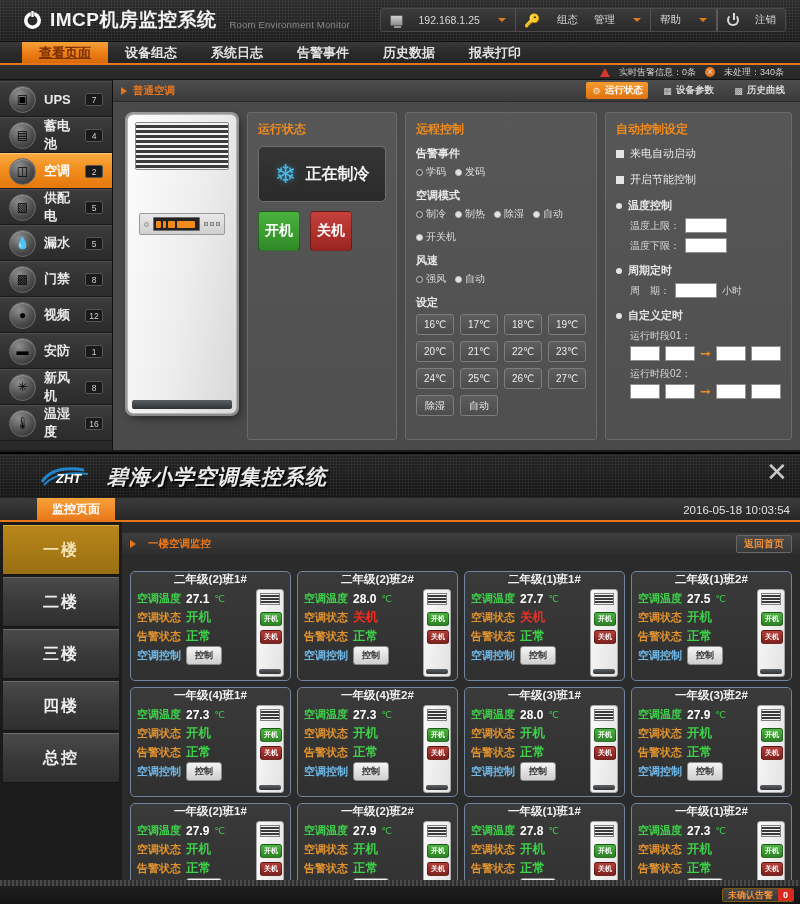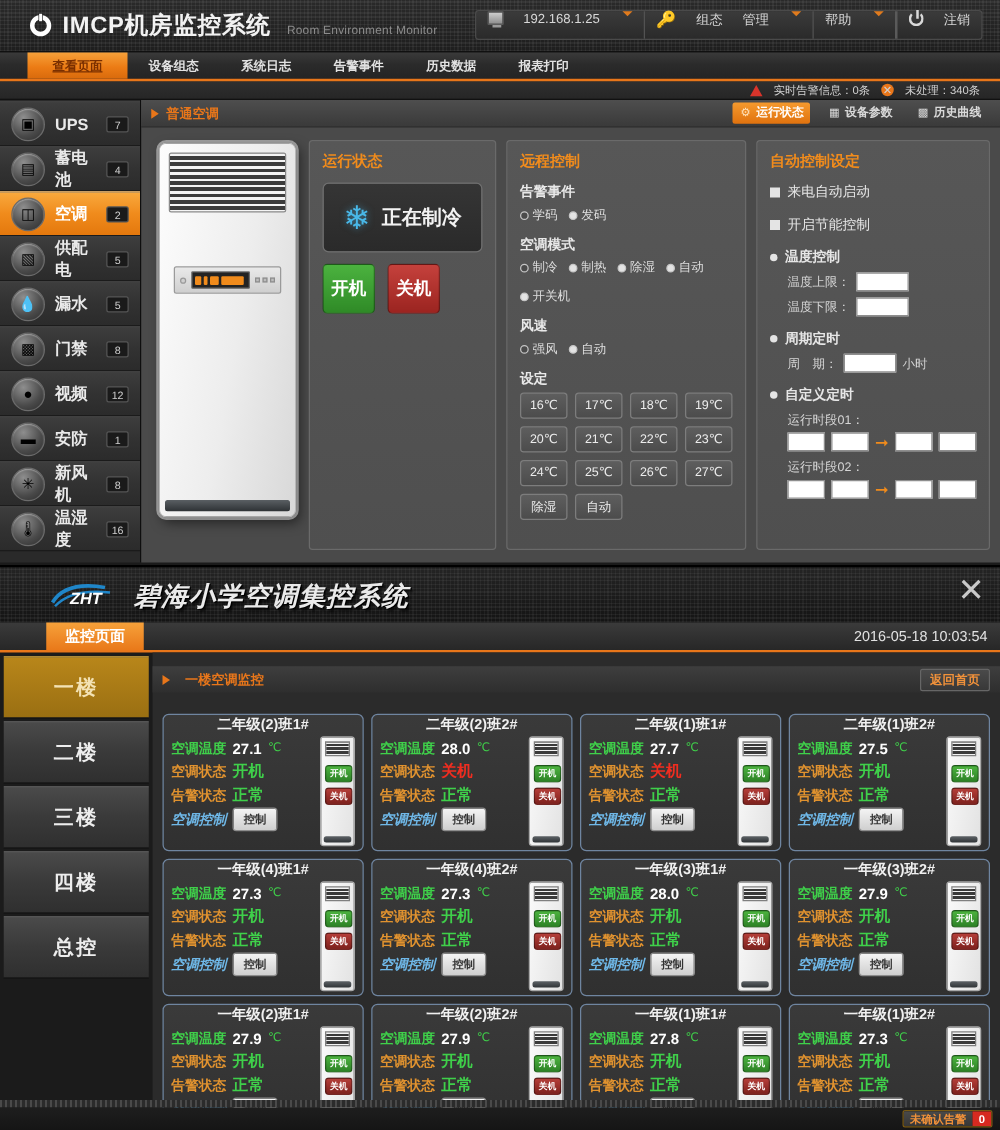--- a/index.html
+++ b/index.html
@@ -27,36 +27,36 @@
   .logo-mark svg { display:block; }
   .a1-title { color: #f2f2f2; font-size: 19px; font-weight: bold; letter-spacing: .5px; }
   .a1-sub { color: #8b8b8b; font-size: 9.5px; margin-left: 6px; position: relative; top: 4px; letter-spacing: .2px; }
 
   .a1-tools {
     position: absolute; right: 14px; top: 8px; height: 24px;
     display: flex; align-items: stretch;
     background: linear-gradient(180deg,#3b3b3b,#2a2a2a);
     border: 1px solid #4a4a4a; border-radius: 3px;
   }
-  .a1-tool { display: flex; gap: 16px; padding: 0 9px; color: #d8d8d8; font-size: 10.5px; }
+  .a1-tool { display: flex; align-items: center; gap: 16px; padding: 0 9px; color: #d8d8d8; font-size: 10.5px; }
   .a1-tool + .a1-tool { border-left: 1px solid #525252; }
   .a1-tool.sep-strong { border-left: 2px solid #5a5a5a; }
   .caret { width:0;height:0;border-left:4px solid transparent;border-right:4px solid transparent;border-top:4px solid #e07b1e; margin-left:2px; }
   .ic-mon { width: 13px; height: 11px; background: linear-gradient(180deg,#cfcfcf,#8d8d8d); border: 1px solid #5c5c5c; border-radius:1px; position:relative; }
   .ic-mon:after { content:""; position:absolute; left:3px; bottom:-3px; width:7px; height:2px; background:#9a9a9a; }
   .ic-key { color: #f0a52a; font-size: 13px; line-height: 1; }
   .ic-power { width: 12px; height: 12px; border: 2px solid #d9d9d9; border-radius: 50%; position: relative; border-top-color: transparent; }
   .ic-power:after { content:""; position:absolute; left:4px; top:-3px; width:2px; height:7px; background:#d9d9d9; }
 
   .a1-nav {
     height: 23px; background: linear-gradient(180deg,#3a3a3a 0%,#2b2b2b 45%,#242424 100%);
     display: flex; align-items: stretch; position: relative;
     border-bottom: 2px solid #e8761a;
   }
-  .a1-nav .navtab { padding: 0 17px; display: flex; align-items: center; color: #e2e2e2; font-size: 10px; font-weight: bold; }
+  .a1-nav .navtab { padding: 0 17px; display: flex; align-items: center; color: #e2e2e2; font-size: 13px; font-weight: bold; }
   .a1-nav .navtab.active {
     background: linear-gradient(180deg,#f6a13a 0%, #ec7c15 55%, #d96a0c 100%);
     color: #7a2f00; min-width: 80px; justify-content: center; text-decoration: underline;
   }
   .a1-nav .navtab.first-pad { margin-left: 22px; }
 
   .a1-status {
     height: 15px; background: linear-gradient(180deg,#2f2f2f,#262626);
     display: flex; align-items: center; justify-content: flex-end; gap: 9px;
     padding-right: 16px; border-bottom: 1px solid #111;
@@ -240,21 +240,21 @@
     padding: 0 6px; position: relative;
   }
   .card-title { color:#f0f0f0; font-size: 11.5px; font-weight: bold; text-align:center; margin-bottom: 2px; }
   .card-inner { display: flex; gap: 4px; }
   .card-rows { flex: 1; }
   .crow { display:flex; align-items:center; gap: 5px; height: 19px; }
   .clab { font-size: 11px; font-weight: bold; white-space: nowrap; }
   .clab.temp { color: #3fd04a; }
   .clab.state { color: #e0922f; }
   .clab.alarm { color: #e0922f; }
-  .clab.ctrl { color: #6fb8e8; font-style: italic; }
+  .clab.ctrl { color: #6fb8e8; }
   .cval { font-size: 12px; font-weight: bold; color:#fff; }
   .cunit { font-size: 9.5px; color: #3fd04a; }
   .cval.on { color: #3fd04a; font-size: 12.5px; }
   .cval.off { color: #f02d20; font-size: 12.5px; }
   .cval.ok { color: #3fd04a; font-size: 12.5px; }
   .ctrl-btn {
     background: linear-gradient(180deg,#f4f4f4,#cfcfcf); border:1px solid #8d8d8d; border-radius:3px;
     color:#333; font-size: 9px; padding: 2px 8px; font-weight: bold;
   }
   .mini-ac {

